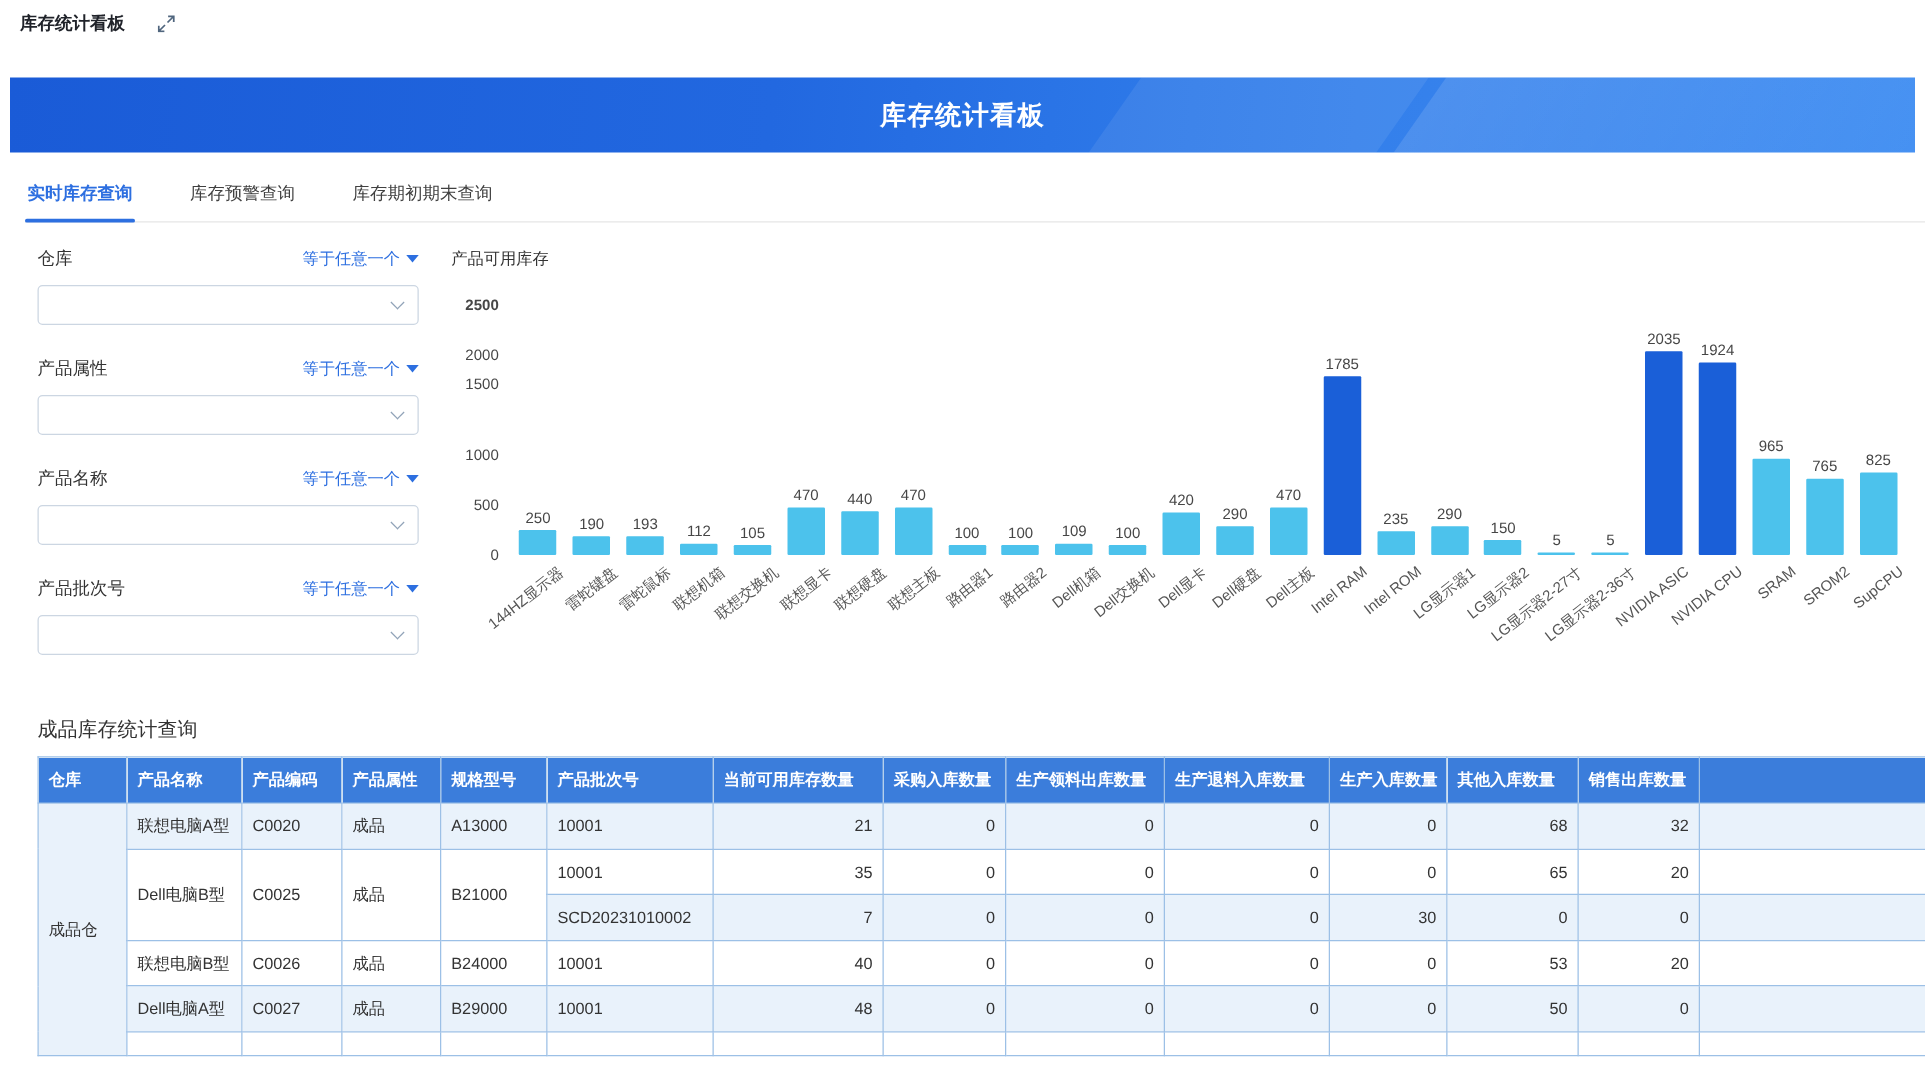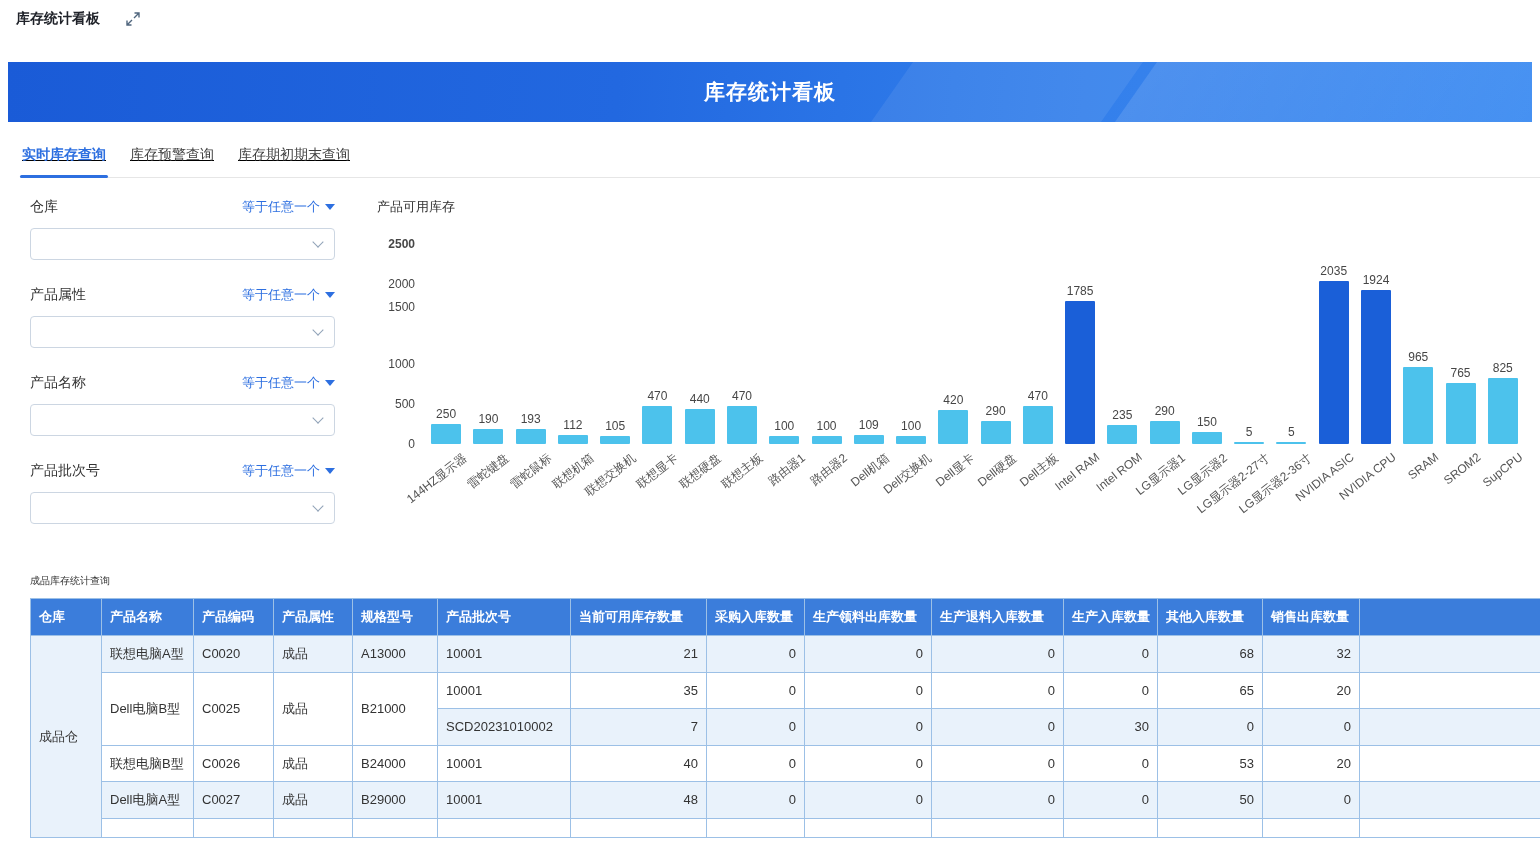--- a/index.html
+++ b/index.html
@@ -15,59 +15,59 @@
   .banner { margin: 24px 8px 0; height: 60px; position: relative; overflow: hidden;
     display: flex; align-items: center; justify-content: center;
     background: linear-gradient(95deg, #1a5bd7 0%, #2268e0 40%, #2e7ae9 62%, #4490f2 100%); }
   .banner::before { content:""; position:absolute; top:-20px; bottom:-20px; left:58%; width:230px;
     background: rgba(255,255,255,.08); transform: skewX(-35deg); }
   .banner::after { content:""; position:absolute; top:-20px; bottom:-20px; left:74%; right:-60px;
     background: linear-gradient(95deg, rgba(255,255,255,.12), rgba(255,255,255,0)); transform: skewX(-35deg); }
   .banner-title { color:#fff; font-size: 21px; font-weight: bold; letter-spacing: 1px; position: relative; z-index: 2; }
 
   
-  .tab-bar { display: flex; gap: 20px; margin: 14px 0 0 20px; border-bottom: 1px solid #e6e6e6; text-decoration: underline; }
+  .tab-bar { display: flex; gap: 42px; margin: 14px 0 0 20px; border-bottom: 1px solid #e6e6e6; }
   .tab { font-size: 14px; color: #404040; padding: 10px 2px 13px; cursor: pointer; position: relative; }
   .tab.active { color: #2d6fe0; font-weight: bold; }
   .tab.active::after { content:""; position:absolute; left:0; right:0; bottom:-1px; height:3px;
     background:#2d6fe0; border-radius:2px; }
 
   
   .content { display: flex; padding: 20px 16px 0 30px; }
   .filter-panel { width: 305px; flex: none; }
   .filter-block { margin-bottom: 26px; }
   .filter-head { display: flex; justify-content: space-between; align-items: center; margin-bottom: 12px; }
   .filter-label { font-size: 14px; color: #333; }
   .filter-op { font-size: 13px; color: #2d6fe0; cursor: pointer; display: inline-flex; align-items: center; gap: 5px; }
   .caret { width: 0; height: 0; border-left: 5px solid transparent; border-right: 5px solid transparent;
     border-top: 6px solid #2d6fe0; display: inline-block; }
   .select { height: 32px; border: 1px solid #ccd6e2; border-radius: 4px; display: flex; align-items: center;
     justify-content: flex-end; padding: 0 12px; background: #fff; cursor: pointer; }
   .chev { width: 8px; height: 8px; border-right: 1.4px solid #91a3b8; border-bottom: 1.4px solid #91a3b8;
     transform: rotate(45deg); margin-top: -4px; }
 
   
-  .chart-area { flex: 1; margin-left: 42px; min-width: 0; }
+  .chart-area { flex: 1; margin-left: 26px; min-width: 0; }
   .chart-title { font-size: 13px; color: #333; }
   .chart-wrap { display: flex; margin-top: 28px; }
   .y-axis { width: 48px; position: relative; flex: none; height: 200px; }
   .ytick { position: absolute; right: 10px; font-size: 12px; color: #464646; }
   .chart-main { flex: 1; min-width: 0; }
   .bars { display: flex; height: 200px; align-items: flex-end; }
   .bar-slot { flex: 1; display: flex; flex-direction: column; align-items: center; justify-content: flex-end; min-width: 0; }
   .bar-value { font-size: 12px; color: #464646; margin-bottom: 3px; white-space: nowrap; }
   .bar { width: 30px; border-radius: 1px; }
   .cats { display: flex; height: 82px; }
   .cat-slot { flex: 1; position: relative; min-width: 0; }
   .cat-label { position: absolute; top: 6px; right: calc(50% - 14px); transform: rotate(-38deg);
     transform-origin: 100% 0; font-size: 12px; color: #555; white-space: nowrap; }
 
   
   .table-section { margin: 24px 0 0 30px; }
-  .table-title { font-size: 10px; color: #333; margin-bottom: 10px; }
+  .table-title { font-size: 16px; color: #333; margin-bottom: 10px; }
   table { border-collapse: collapse; table-layout: fixed; width: 1510px; font-size: 13px; }
   th, td { border: 1px solid #9cc0e6; padding: 9px 8px; overflow: hidden; vertical-align: middle; }
   thead th { background: #3b7ddb; color: #fff; font-weight: bold; text-align: left; white-space: nowrap; }
   tbody td { color: #333; line-height: 1.35; }
   tbody tr.tint { background: #e9f2fb; }
   td.num { text-align: right; }
 </style>
 </head>
 <body>
 

